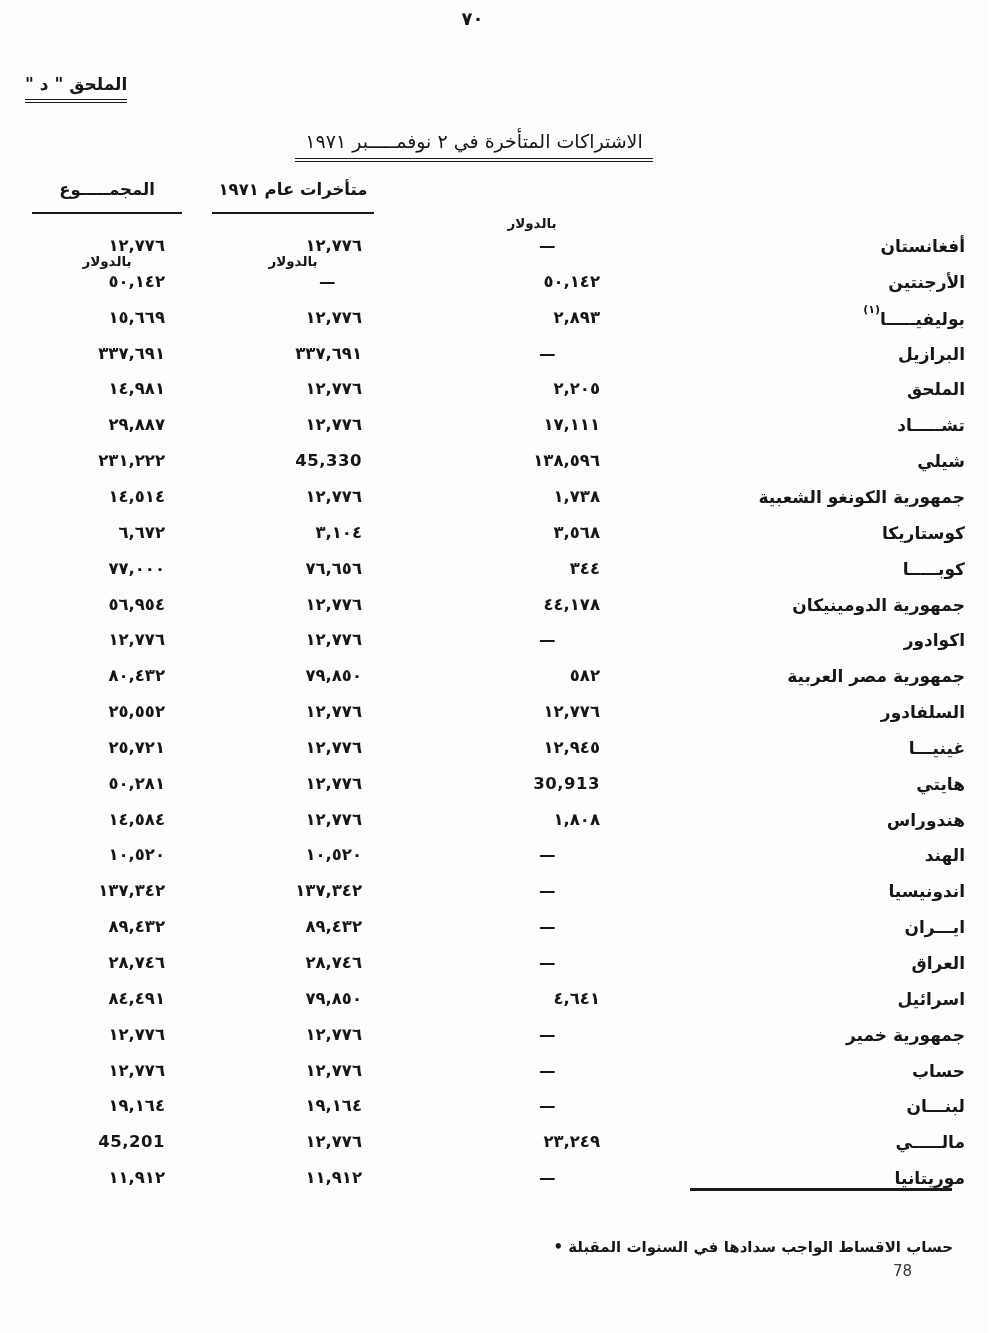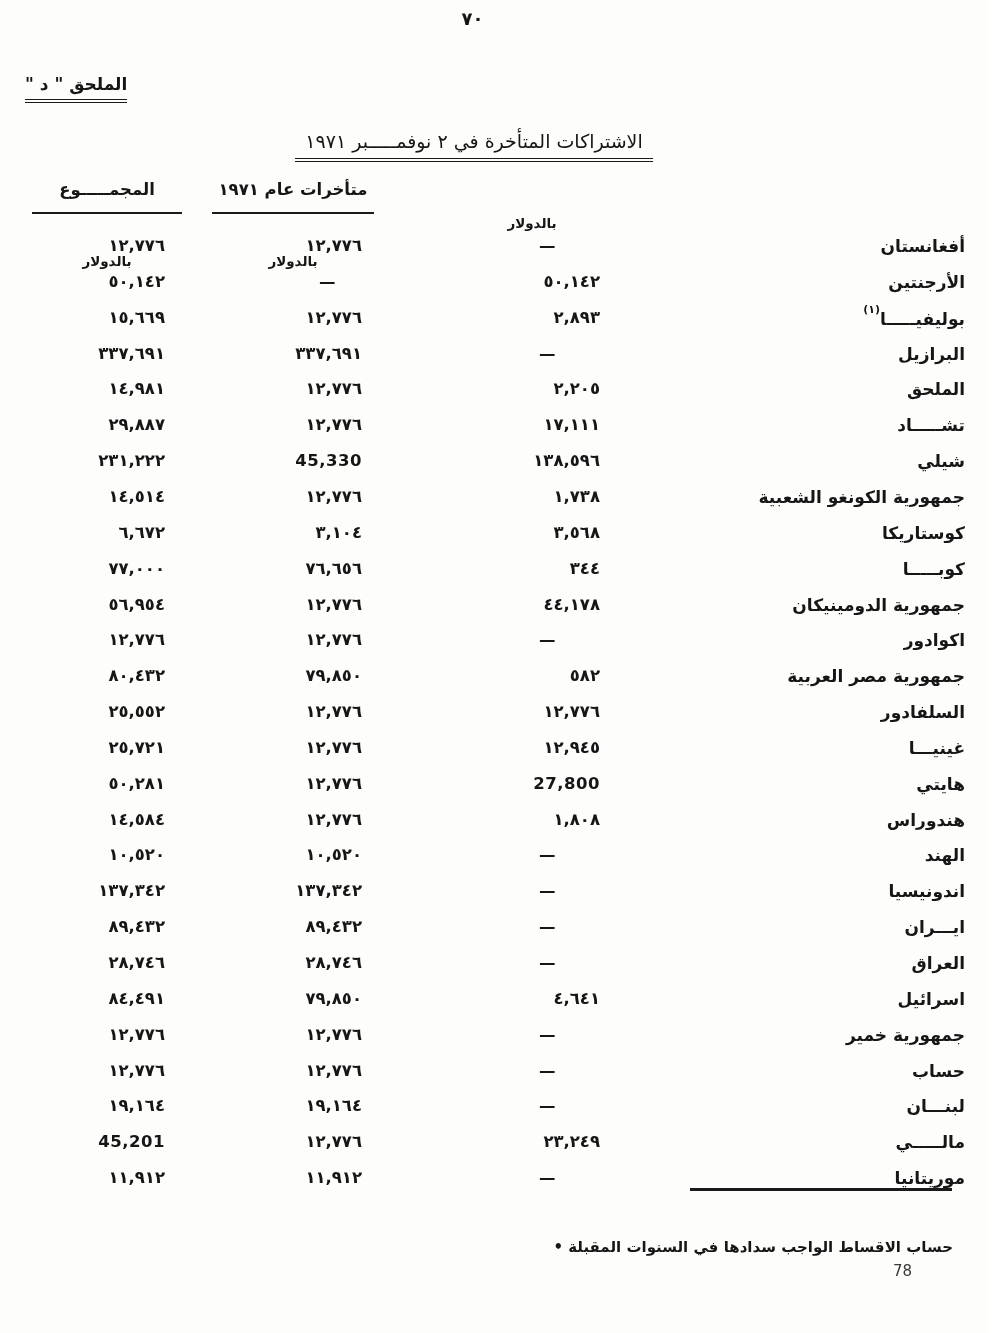--- a/index.html
+++ b/index.html
@@ -155,21 +155,21 @@
         <div class="cell num ctotal">٢٥,٥٥٢</div>
       </div>
       <div class="row" style="top: 738px;">
         <div class="cell country">غينيـــا</div>
         <div class="cell num c1970">١٢,٩٤٥</div>
         <div class="cell num c1971">١٢,٧٧٦</div>
         <div class="cell num ctotal">٢٥,٧٢١</div>
       </div>
       <div class="row" style="top: 774px;">
         <div class="cell country">هايتي</div>
-        <div class="cell num c1970">27,800</div>
+        <div class="cell num c1970">30,913</div>
         <div class="cell num c1971">١٢,٧٧٦</div>
         <div class="cell num ctotal">٥٠,٢٨١</div>
       </div>
       <div class="row" style="top: 810px;">
         <div class="cell country">هندوراس</div>
         <div class="cell num c1970">١,٨٠٨</div>
         <div class="cell num c1971">١٢,٧٧٦</div>
         <div class="cell num ctotal">١٤,٥٨٤</div>
       </div>
       <div class="row" style="top: 845px;">

